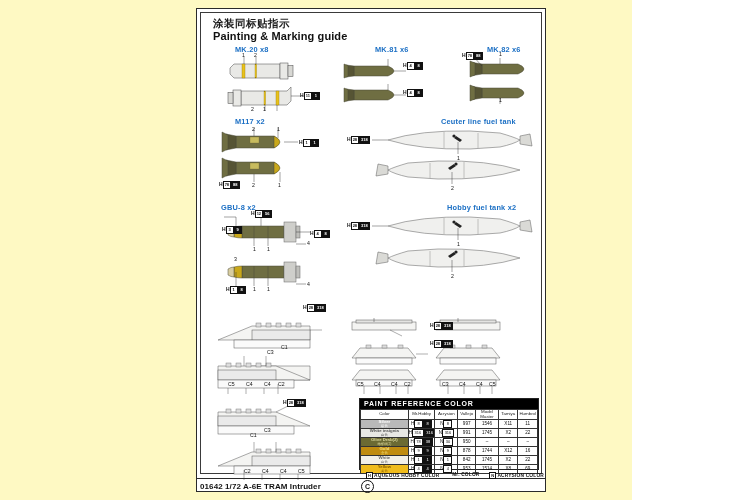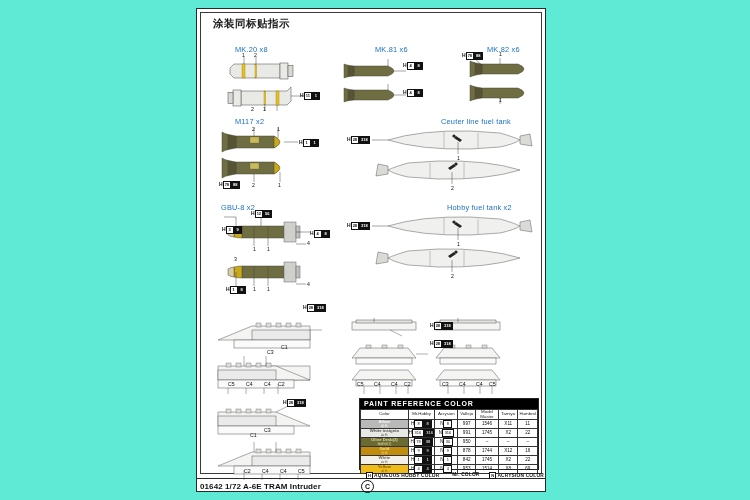--- a/index.html
+++ b/index.html
@@ -2,21 +2,21 @@
 <html><head>
 <meta charset="utf-8">
 <style>
   html,body{margin:0;padding:0;}
   body{
     width:750px;height:500px;
     background:#ffffff;
     font-family:"Liberation Sans", sans-serif;
     overflow:hidden;
   }
-  #sheet{position:relative;width:750px;height:500px;background:#5eead4;}
+  #sheet{position:relative;width:632px;height:500px;background:#fef9c3;}
 
   
   .page-frame{
     position:absolute;left:196px;top:8px;width:350px;height:484px;
     border:1px solid #2a2a2a;background:#fff;box-sizing:border-box;
   }
   .inner-frame{
     position:absolute;left:200px;top:12px;width:342px;height:462px;
     border:1px solid #3a3a3a;box-sizing:border-box;background:#fff;
   }
@@ -28,21 +28,21 @@
   .title-cn{
     position:absolute;left:213px;top:17px;
     font-size:10.5px;font-weight:bold;color:#1b1b1b;letter-spacing:.5px;
     font-family:"DejaVu Sans", sans-serif;
   }
   .title-en{
     position:absolute;left:213px;top:30px;
     font-size:11px;font-weight:bold;color:#111;letter-spacing:.1px;
   }
   .sec{
-    position:absolute;font-size:7.4px;font-weight:normal;color:#1b6fc4;
+    position:absolute;font-size:7.4px;font-weight:bold;color:#1b6fc4;
     letter-spacing:.2px;white-space:nowrap;padding-left:17px;
   }
 
   
   .footer-code{
     position:absolute;left:200px;top:482px;
     font-size:8px;font-weight:bold;color:#111;letter-spacing:.1px;text-align:right;
   }
   .footer-mark{
     position:absolute;left:361px;top:480px;
@@ -118,20 +118,21 @@
 </head>
 <body>
 
 <div id="sheet">
 
   <div class="page-frame"></div>
   <div class="inner-frame"></div>
   <div class="footer-rule"></div>
 
   <div class="title-cn">涂装同标贴指示</div>
+  <div class="title-en">Painting &amp; Marking guide</div>
 
   <div class="sec" style="left:218px;top:45px;">MK.20 x8</div>
   <div class="sec" style="left:358px;top:45px;">MK.81 x6</div>
   <div class="sec" style="left:470px;top:45px;">MK.82 x6</div>
   <div class="sec" style="left:218px;top:117px;">M117 x2</div>
   <div class="sec" style="left:424px;top:117px;text-align:center;">Ceuter line fuel tank</div>
   <div class="sec" style="left:204px;top:203px;">GBU-8 x2</div>
   <div class="sec" style="left:430px;top:203px;">Hobby fuel tank x2</div>
 
   <svg class="bomb" style="left:228px;top:60px;" width="80" height="50">

